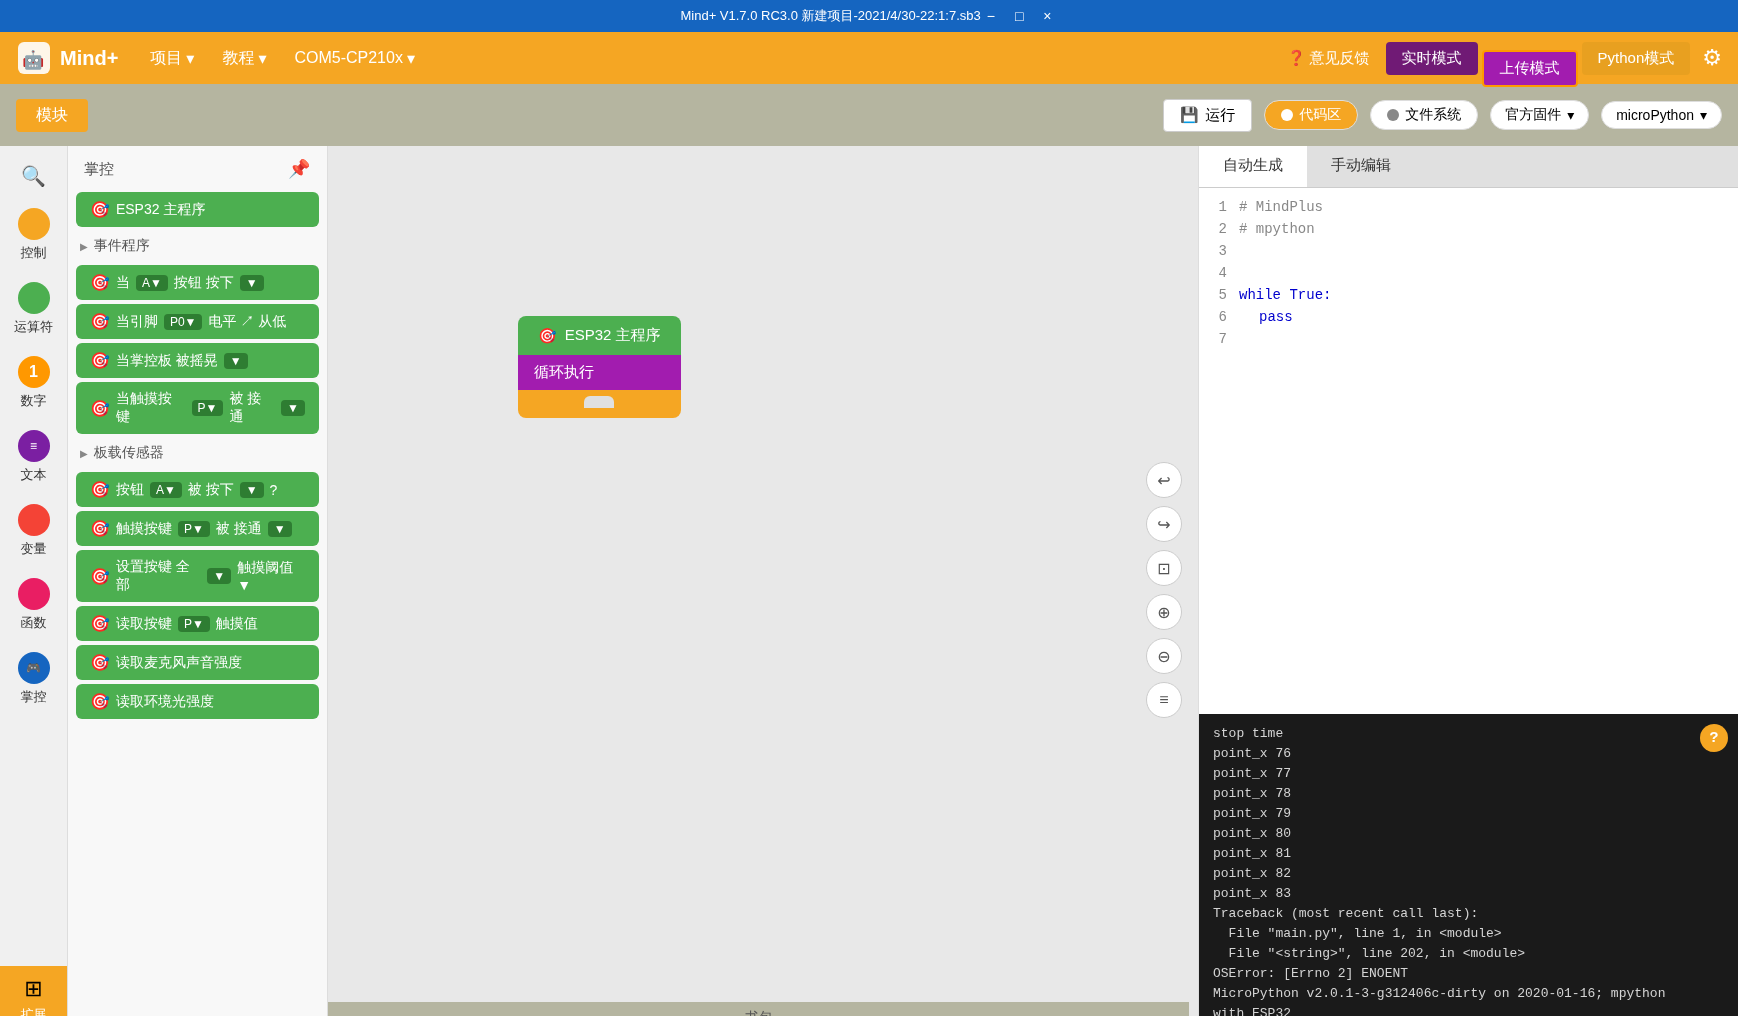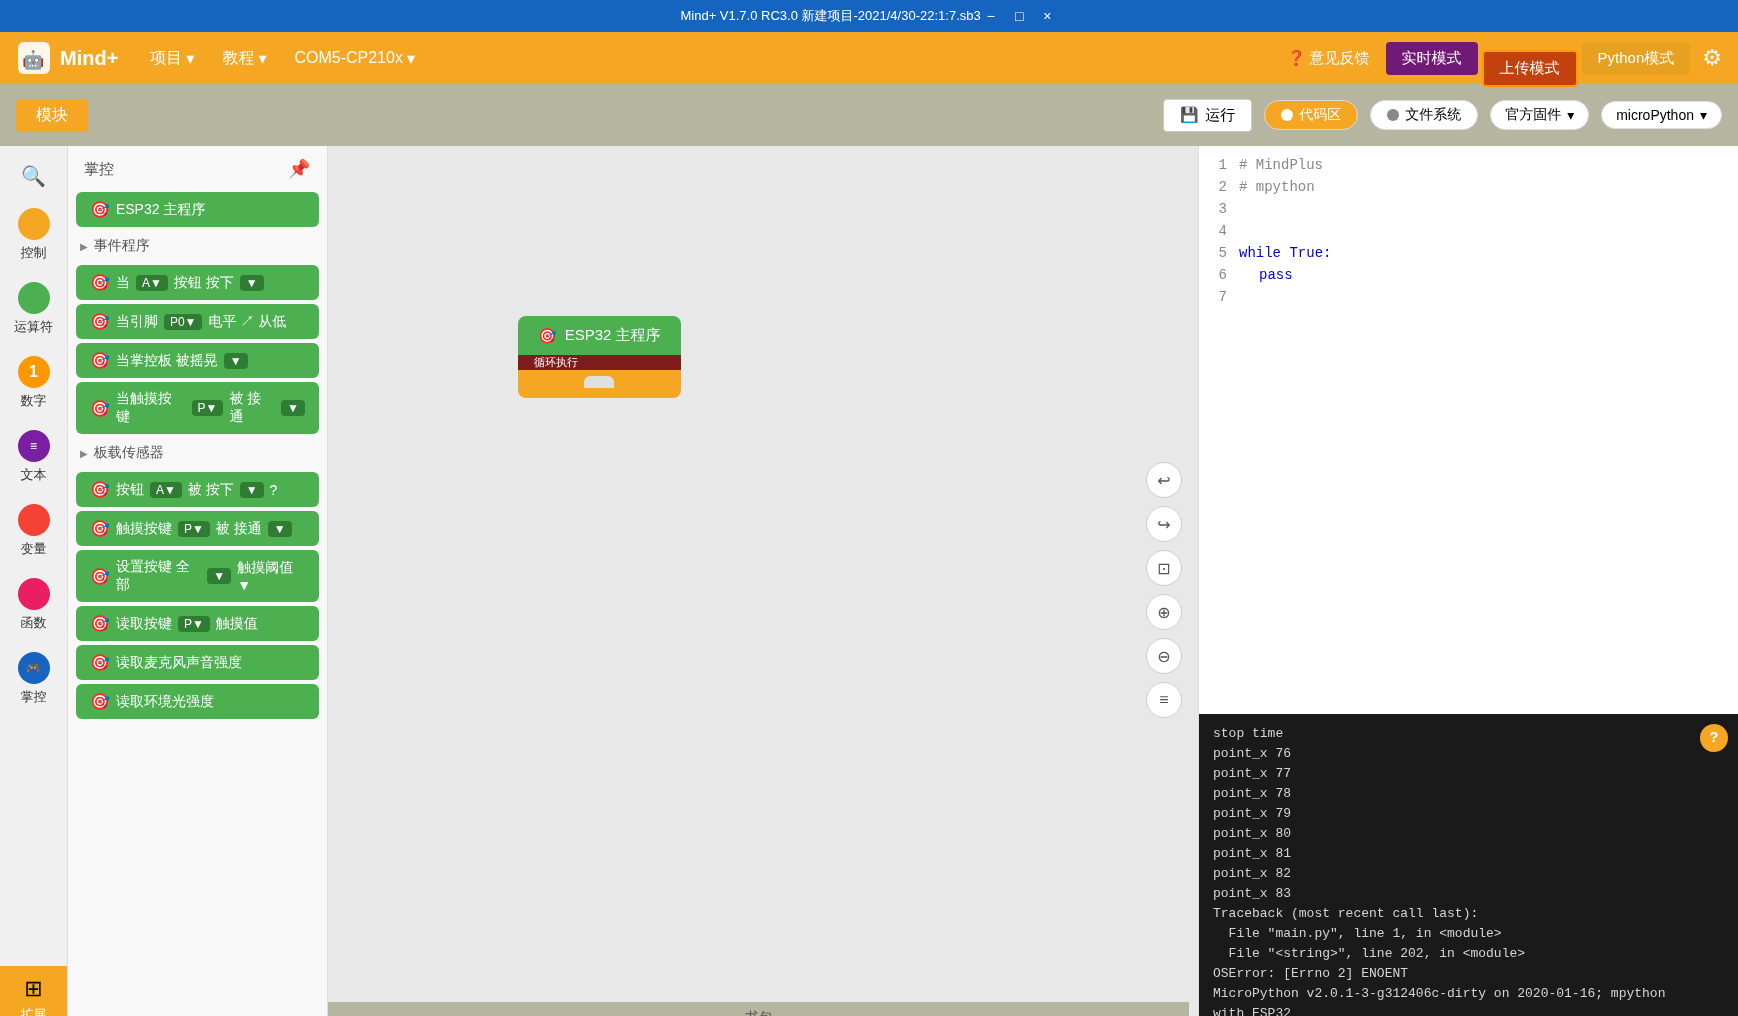--- a/index.html
+++ b/index.html
@@ -54,21 +54,21 @@
     }
     .mode-btn {
       border: none;
       border-radius: 4px;
       padding: 7px 16px;
       font-size: 15px;
       cursor: pointer;
       color: white;
     }
     .mode-realtime { background: #701a75; }
-    .mode-upload { background: #c2410c; border: 2px solid #ff9900; margin-top: 20px; }
+    .mode-upload { background: #a21caf; border: 2px solid #ff9900; margin-top: 20px; }
     .mode-python { background: #e8a020; }
     .gear-btn { background: none; border: none; color: white; font-size: 22px; cursor: pointer; margin-left: 8px; }
 
     
     .toolbar {
       background: #b5b5a0;
       height: 62px;
       display: flex;
       align-items: center;
       padding: 0 16px;
@@ -237,24 +237,24 @@
       color: white;
       border-radius: 8px 8px 0 0;
       padding: 10px 20px;
       font-size: 15px;
       display: flex;
       align-items: center;
       gap: 8px;
       min-width: 160px;
     }
     .canvas-block-loop {
-      background: #7f1d1d;
-      color: white;
-      padding: 0 16px;
-      font-size: 11px;
+      background: #a21caf;
+      color: white;
+      padding: 8px 16px;
+      font-size: 15px;
       min-width: 140px;
     }
     .canvas-block-slot {
       background: #f5a623;
       padding: 6px 16px 10px;
       border-radius: 0 0 8px 8px;
       min-height: 28px;
       position: relative;
     }
     .canvas-block-notch {
@@ -593,20 +593,28 @@
     </div>
 
     <div class="bookshelf-bar">
       <span>书包</span>
     </div>
   </div>
 
   <div class="right-panel">
 
     <div class="code-area">
+      <div class="code-tabs">
+        <div class="code-tab active">
+          <span>自动生成</span>
+        </div>
+        <div class="code-tab">
+          <span>手动编辑</span>
+        </div>
+      </div>
       <div class="code-content">
         <div class="code-line">
           <span class="line-num">1</span>
           <span class="code-text" style="color:#888;"># MindPlus</span>
         </div>
         <div class="code-line">
           <span class="line-num">2</span>
           <span class="code-text" style="color:#888;"># mpython</span>
         </div>
         <div class="code-line">

